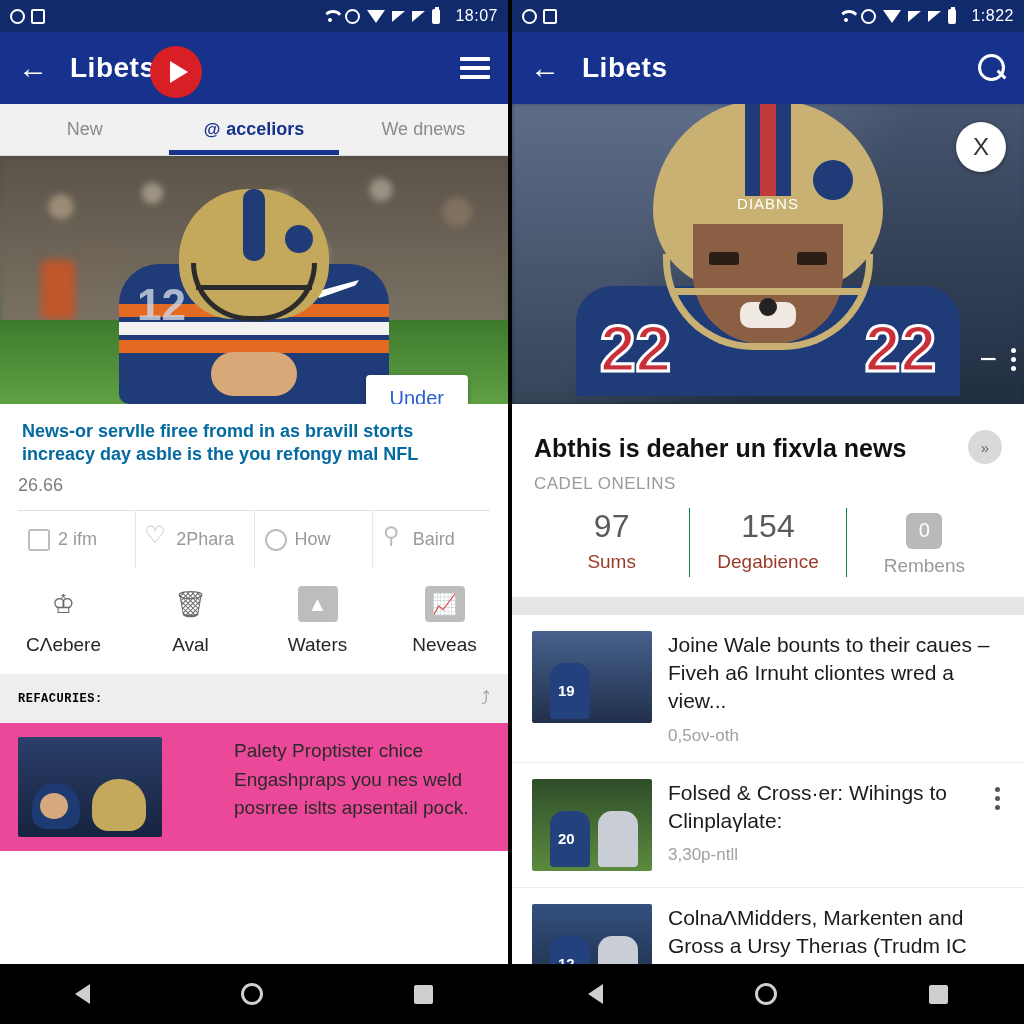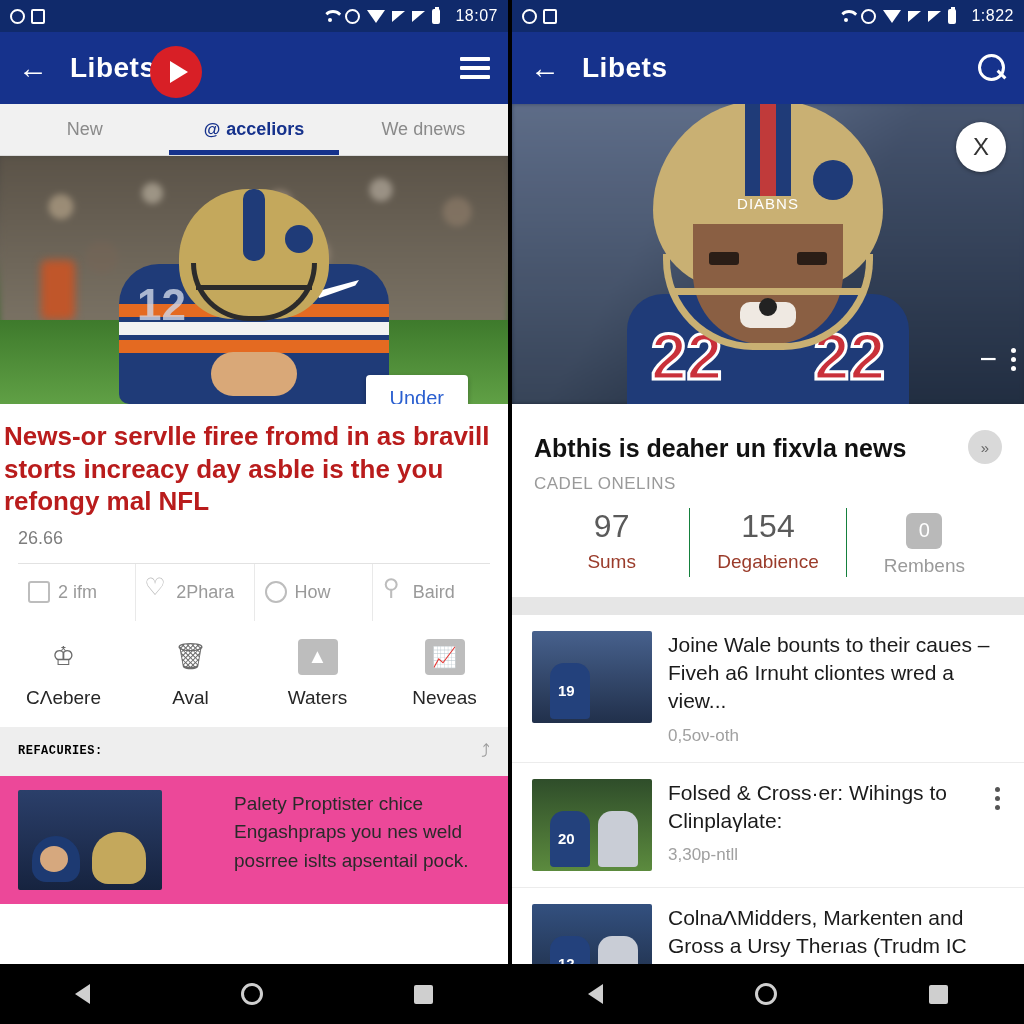--- a/index.html
+++ b/index.html
@@ -106,21 +106,21 @@
   .facemask::after { content: ""; position: absolute; left: 0; right: 0; top: 22px; height: 5px; background: #2b2b2b; }
   .hands { position: absolute; left: 50%; transform: translateX(-50%); bottom: 8px; width: 86px; height: 44px; background: #d9a878; border-radius: 40px; }
 
   .under-chip {
     position: absolute; right: 40px; bottom: -18px; background: #fff; color: #2a5fd0;
     font-size: 20px; padding: 12px 24px; border-radius: 4px; box-shadow: 0 2px 5px rgba(0,0,0,.3);
   }
 
   
   .card { background: #fff; }
-  .headline { padding: 16px 18px 4px 4px; font-size: 26px; font-weight: bold; color: #b91c1c; line-height: 1.25; }
+  .headline { padding: 16px 18px 4px 22px; font-size: 18px; font-weight: bold; color: #0369a1; line-height: 1.25; }
   .sub-time { padding: 6px 18px 14px; color: #7d7d7d; font-size: 18px; }
 
   .meta-row { display: flex; align-items: stretch; height: 58px; margin: 0 18px; border-top: 1px solid #e2e2e2; }
   .meta-cell { flex: 1; display: flex; align-items: center; gap: 8px; color: #9a9a9a; font-size: 18px;
                border-right: 1px solid #e9e9e9; padding-left: 10px; }
   .meta-cell:last-child { border-right: none; }
   .mini-ico { width: 22px; height: 22px; border: 2px solid #bdbdbd; border-radius: 3px; flex: none; }
   .mini-ico.heart { border: none; position: relative; }
   .mini-ico.heart::before { content: "\2661"; position: absolute; left: -2px; top: -8px; font-size: 24px; color: #bdbdbd; }
   .mini-ico.person { border: none; position: relative; }
@@ -162,21 +162,21 @@
   .helmet2 .hs2 { position: absolute; left: 50%; transform: translateX(-50%); top: 0; width: 16px; height: 96px; background: #c03a3a; }
   .helmet2 .logo2 { position: absolute; right: 30px; top: 60px; width: 40px; height: 40px; border-radius: 50%; background: #1f3b78; }
   .helmet2 .brand { position: absolute; left: 50%; transform: translateX(-50%); top: 95px; font-size: 15px; color: #fff; letter-spacing: 1px; }
   .face2 { position: absolute; left: 50%; transform: translateX(-50%); top: 120px; width: 150px; height: 120px; background: #8a5f43; border-radius: 0 0 70px 70px; }
   .eyeblk { position: absolute; top: 28px; width: 30px; height: 13px; background: #2a1d16; border-radius: 3px; }
   .eyeblk.l { left: 16px; } .eyeblk.r { right: 16px; }
   .mouth2 { position: absolute; left: 50%; transform: translateX(-50%); bottom: 16px; width: 56px; height: 26px; background: #efe9e2; border-radius: 10px; }
   .mask2 { position: absolute; left: 50%; transform: translateX(-50%); top: 150px; width: 210px; height: 96px;
            border: 7px solid #c9b073; border-top: none; border-radius: 0 0 90px 90px; }
   .mask2::after { content: ""; position: absolute; left: 0; right: 0; top: 34px; height: 7px; background: #c9b073; }
-  .jersey2 { position: absolute; left: 50%; transform: translateX(-50%); bottom: 0; width: 282px; height: 110px;
+  .jersey2 { position: absolute; left: 50%; transform: translateX(-50%); bottom: 8px; width: 384px; height: 110px;
              background: #1f3b78; border-radius: 36px 36px 0 0; }
   .jersey2 .num { position: absolute; left: 24px; bottom: 10px; font-size: 64px; font-weight: bold; color: #c9303a; -webkit-text-stroke: 3px #fff; }
   .jersey2 .num.r { left: auto; right: 24px; }
   .chinstrap { position: absolute; left: 50%; transform: translateX(-50%); bottom: 88px; width: 18px; height: 18px; background: #222; border-radius: 50%; }
 
   .x-btn { position: absolute; right: 18px; top: 18px; width: 50px; height: 50px; background: #fff; border-radius: 50%;
            display: flex; align-items: center; justify-content: center; font-size: 24px; color: #333; box-shadow: 0 1px 4px rgba(0,0,0,.4); }
   .ad-ctrl { position: absolute; right: 8px; bottom: 30px; display: flex; align-items: center; gap: 14px; color: #fff; }
   .ad-ctrl .minus { font-size: 30px; line-height: 1; }
   .ad-ctrl .kebab { display: flex; flex-direction: column; gap: 4px; }

